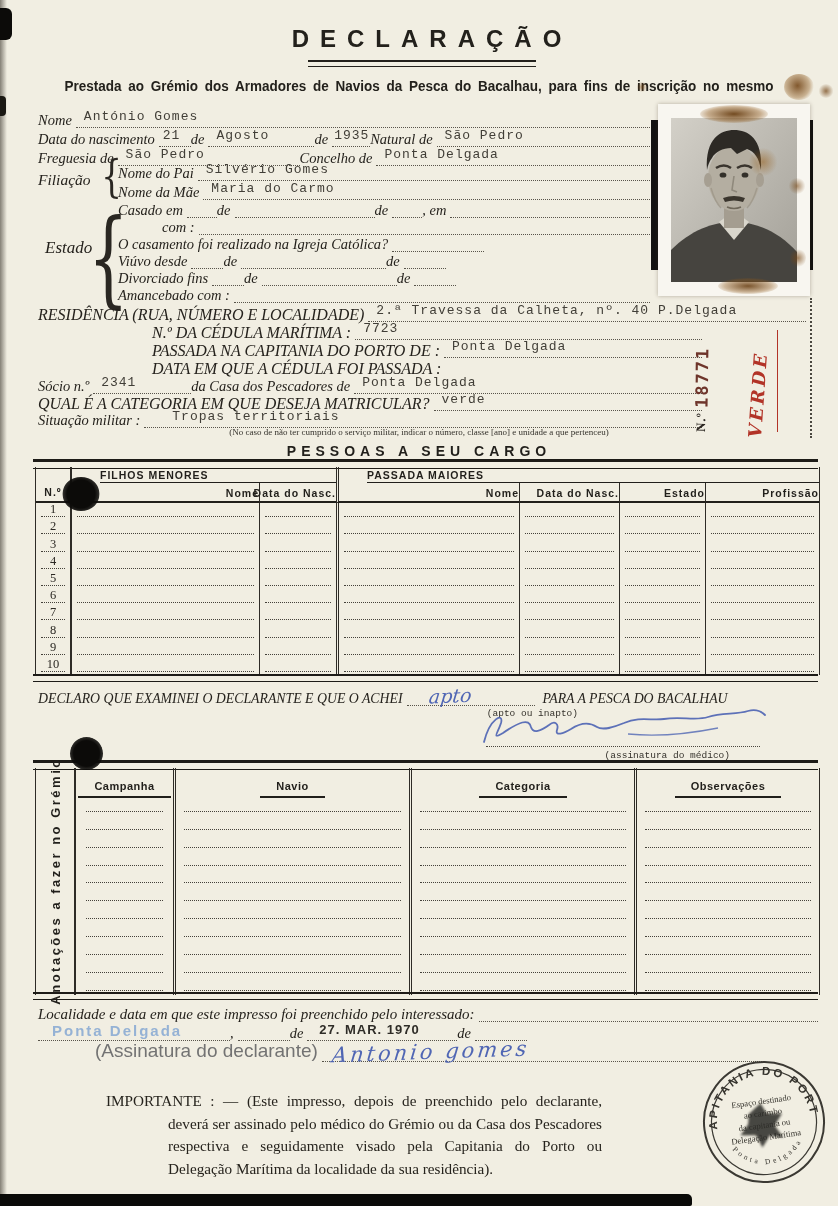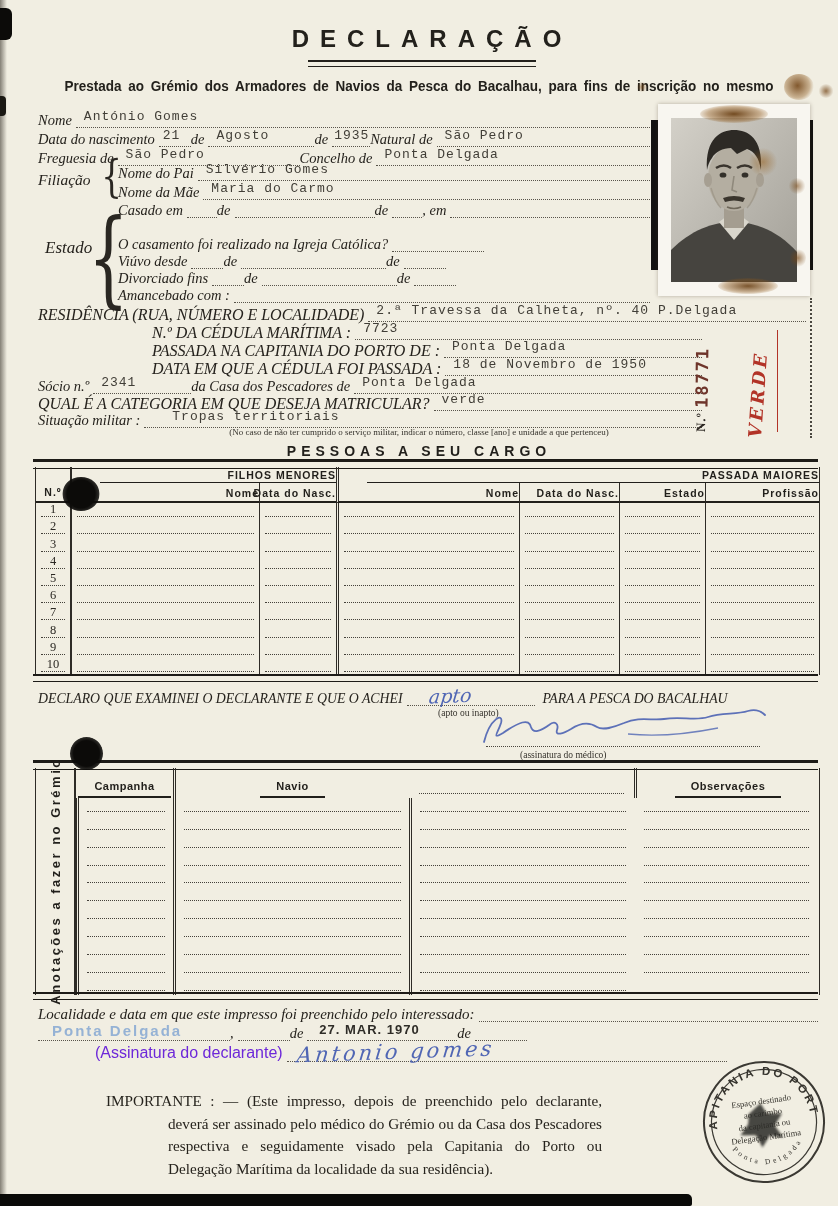--- a/index.html
+++ b/index.html
@@ -18,40 +18,40 @@
   .lbl{font-style:italic;font-size:14.5px;color:#25221d;white-space:nowrap;margin-right:4px;line-height:15px;}
   .lblc{font-style:italic;font-size:16px;color:#25221d;white-space:nowrap;margin-right:4px;line-height:15px;}
   .b{border-bottom:1.6px dotted #58544a;height:17px;display:flex;overflow:visible;}
   .f{flex:1;}
   .typed{font-family:"Liberation Mono","DejaVu Sans Mono",monospace;font-size:13px;color:#413e37;
     letter-spacing:1px;white-space:nowrap;padding-left:8px;line-height:14px;}
   .hand{font-family:"DejaVu Serif",serif;font-style:italic;font-size:19px;color:#5066b4;
     white-space:nowrap;transform:rotate(-2deg) skewX(-8deg);line-height:16px;}
   .brace{font-family:"DejaVu Serif",serif;color:#2a2722;}
   .note{font-size:9px;color:#34312b;text-align:center;}
-  .hint{font-size:9.5px;color:#34312b;text-align:left;}
-  .sans2{font-family:"Liberation Sans",sans-serif;font-weight:500;font-size:16px;color:#6d28d9;white-space:nowrap;margin-right:4px;}
+  .hint{font-size:9.5px;color:#34312b;text-align:right;font-family:Liberation Mono, monospace;}
+  .sans2{font-family:"Liberation Sans",sans-serif;font-weight:500;font-size:19px;color:#737373;white-space:nowrap;margin-right:4px;}
   .stampblue{font-family:"Liberation Sans",sans-serif;font-weight:700;font-size:15px;color:#7fa4d2;
     letter-spacing:2px;opacity:.8;padding-left:14px;white-space:nowrap;line-height:15px;}
   .datestamp{font-family:"Liberation Sans",sans-serif;font-weight:700;font-size:13px;color:#2e2c27;
     letter-spacing:1px;padding-left:12px;white-space:nowrap;line-height:14px;}
   
   .rule2{height:6px;border-top:3.2px solid #1d1b17;border-bottom:1.4px solid #1d1b17;}
   .rule2b{height:5px;border-top:2.6px solid #1d1b17;border-bottom:1.4px solid #1d1b17;}
   .sect{font-family:"Liberation Sans",sans-serif;font-weight:700;font-size:14px;letter-spacing:5px;
     color:#211f1b;text-align:center;}
   
   .t1{display:grid;grid-template-columns:36px 188px 76px 184px 100px 86px 113px;
     grid-template-rows:16px 20px repeat(10,17.2px);left:35px;top:467px;width:783px;
     border-left:1.5px solid #2e2b26;border-right:1.5px solid #2e2b26;}
   .t1 .cell,.t2 .cell{position:relative;display:flex;flex-direction:column;justify-content:flex-end;min-width:0;}
   .thead{font-family:"Liberation Sans",sans-serif;font-weight:700;font-size:10.5px;letter-spacing:1px;
     color:#211f1b;text-align:center;white-space:nowrap;}
   .gcell{display:flex;align-items:flex-end;justify-content:center;}
-  .gcell span{display:block;width:calc(100% - 28px);text-align:right;border-bottom:1.4px solid #211f1b;padding-bottom:1px;}
+  .gcell span{display:block;width:calc(100% - 28px);text-align:left;border-bottom:1.4px solid #211f1b;padding-bottom:1px;}
   .hcell{display:flex;align-items:flex-end;justify-content:center;padding-bottom:2px;border-bottom:2.4px solid #211f1b;}
   .vr1{border-right:1.5px solid #2e2b26;}
   .vr2{border-right:2px solid #2e2b26;}
   .vrd{border-right:3.5px double #2e2b26;}
   .dl{border-bottom:1.9px dotted #44413a;margin:0 5px 3px 5px;height:0;}
   .rownum{font-size:12.5px;color:#2b2823;text-align:center;line-height:13px;}
   .row{display:contents;}
   
   .t2{display:grid;grid-template-columns:40px 97px 236px 225px 185px;
     grid-template-rows:30px repeat(11,17.9px);left:35px;top:768px;width:783px;
@@ -176,20 +176,24 @@
   <div class="fl" style="top:200px;left:118px;width:532px">
     <span class="lbl">Casado em</span>
     <span class="b" style="width:30px"></span>
     <span class="lbl">de</span>
     <span class="b" style="width:140px"></span>
     <span class="lbl">de</span>
     <span class="b" style="width:30px"></span>
     <span class="lbl">, em</span>
     <span class="b f"></span>
   </div>
+  <div class="fl" style="top:217px;left:162px;width:488px">
+    <span class="lbl">com :</span>
+    <span class="b f"></span>
+  </div>
   <div class="fl" style="top:234px;left:118px;width:532px">
     <span class="lbl">O casamento foi realizado na Igreja Católica?</span>
     <span class="b" style="width:92px"></span>
   </div>
   <div class="fl" style="top:251px;left:118px;width:420px">
     <span class="lbl">Viúvo desde</span>
     <span class="b" style="width:32px"></span>
     <span class="lbl">de</span>
     <span class="b" style="width:145px"></span>
     <span class="lbl">de</span>
@@ -221,23 +225,20 @@
       </span>
   </div>
   <div class="fl" style="top:340px;left:152px;width:550px">
     <span class="lblc">PASSADA NA CAPITANIA DO PORTO DE :</span>
     <span class="b f">
         <span class="typed">Ponta Delgada</span>
       </span>
   </div>
   <div class="fl" style="top:358px;left:152px;width:550px">
     <span class="lblc">DATA EM QUE A CÉDULA FOI PASSADA :</span>
-    <span class="b f">
-        <span class="typed">18 de Novembro de 1950</span>
-      </span>
   </div>
   <div class="fl" style="top:376px;left:38px;width:664px">
     <span class="lbl">Sócio n.º</span>
     <span class="b" style="width:98px">
         <span class="typed">2341</span>
       </span>
     <span class="lbl">da Casa dos Pescadores de</span>
     <span class="b f">
         <span class="typed">Ponta Delgada</span>
       </span>
@@ -477,20 +478,23 @@
   <div class="abs rule2" style="top:760px;left:33px;width:785px"></div>
   <div class="abs t2">
     <div class="sidecell">
       <span>Anotações a fazer no Grémio</span>
     </div>
     <div class="cell t2h" style="grid-row:1;grid-column:2">
         <span>Campanha</span>
       </div>
     <div class="cell t2h vl2" style="grid-row:1;grid-column:3">
         <span>Navio</span>
+      </div>
+    <div class="cell t2h vl2" style="grid-row:1;grid-column:4">
+        <span>Categoria</span>
       </div>
     <div class="cell t2h vl2" style="grid-row:1;grid-column:5">
         <span>Observações</span>
       </div>
 
     <div class="row"><div class="cell">
           <div class="dl" style="margin:0 10px 4px"></div>
         </div><div class="cell vl2">
           <div class="dl" style="margin:0 8px 4px"></div>
         </div><div class="cell vl2">

